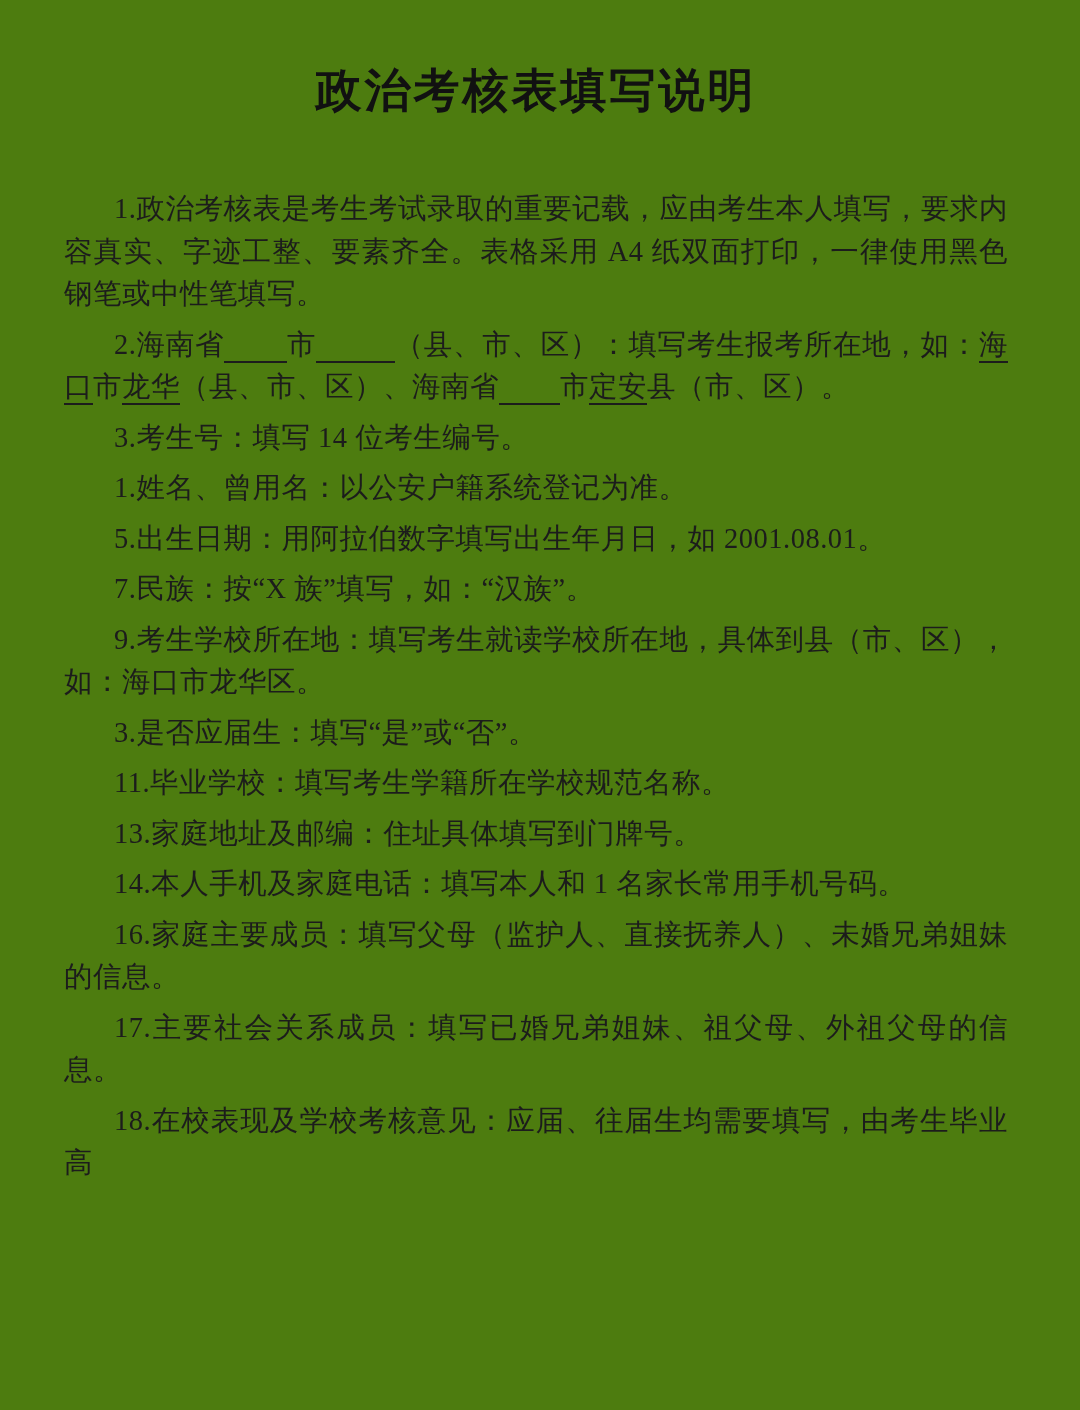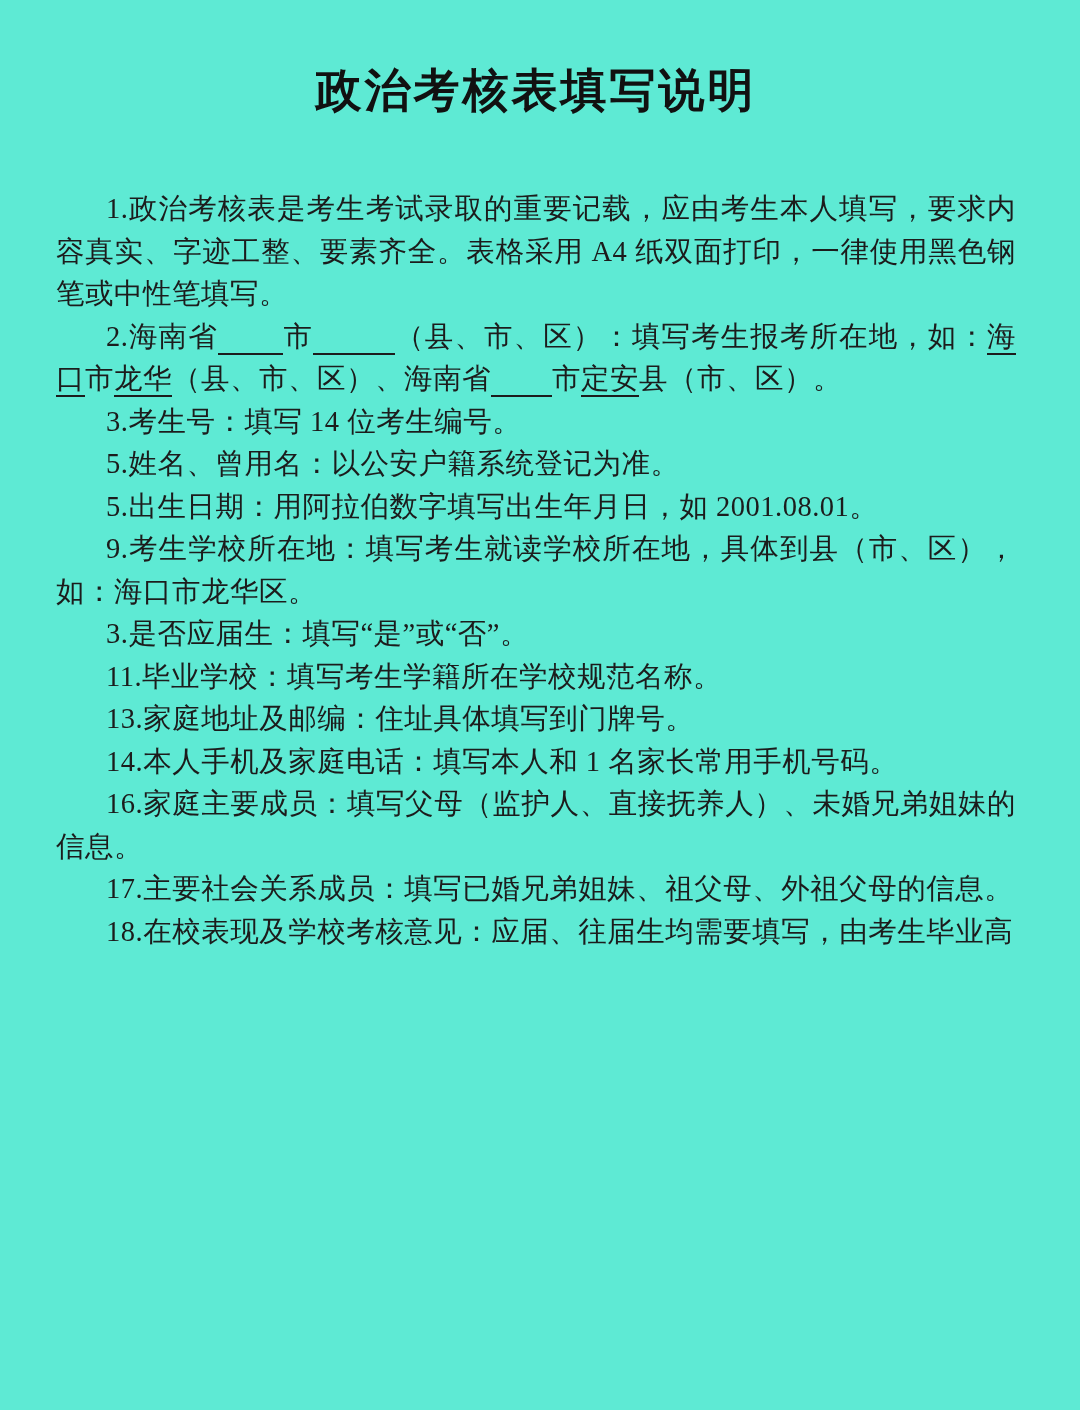--- a/index.html
+++ b/index.html
@@ -6,40 +6,40 @@
   html, body {
     margin: 0;
     padding: 0;
     background: #ffffff;
   }
   .page {
     position: relative;
     width: 1080px;
     height: 1410px;
     margin: 0 auto;
-    background: #5eead4;
+    background: #4d7c0f;
     color: #1c1c1c;
     font-family: "Liberation Serif", "DejaVu Serif", serif;
     padding: 52px 64px 0 56px;
     overflow: hidden;
   }
   .doc-title {
     margin: 8px 0 0 0;
     text-align: center;
     font-size: 46px;
     font-weight: 900;
     letter-spacing: 3px;
     color: #111111;
     font-family: "Liberation Serif", "DejaVu Serif", serif;
   }
   .body-text {
     margin-top: 66px;
   }
   .para {
-    margin: 0;
+    margin: 8px;
     font-size: 28.5px;
     line-height: 42.5px;
     text-align: justify;
     text-indent: 50px;
     letter-spacing: 0.5px;
     word-break: break-all;
   }
   .u {
     border-bottom: 2px solid #1c1c1c;
     padding-bottom: 1px;
@@ -47,22 +47,23 @@
 </style>
 </head>
 <body>
 
 <div class="page">
   <h1 class="doc-title">政治考核表填写说明</h1>
   <div class="body-text">
       <p class="para"><span>1.政治考核表是考生考试录取的重要记载，应由考生本人填写，要求内容真实、字迹工整、要素齐全。表格采用 A4 纸双面打印，一律使用黑色钢笔或中性笔填写。</span></p>
       <p class="para"><span>2.海南省</span><span class="u">&nbsp;&nbsp;&nbsp;&nbsp;&nbsp;&nbsp;&nbsp;&nbsp;</span><span>市</span><span class="u">&nbsp;&nbsp;&nbsp;&nbsp;&nbsp;&nbsp;&nbsp;&nbsp;&nbsp;&nbsp;</span><span>（县、市、区）：填写考生报考所在地，如：</span><span class="u">海口</span><span>市</span><span class="u">龙华</span><span>（县、市、区）、海南省</span><span class="u">&nbsp;&nbsp;&nbsp;&nbsp;&nbsp;&nbsp;&nbsp;&nbsp;</span><span>市</span><span class="u">定安</span><span>县（市、区）。</span></p>
       <p class="para"><span>3.考生号：填写 14 位考生编号。</span></p>
-      <p class="para"><span>5.姓名、曾用名：以公安户籍系统登记为准。</span></p>
+      <p class="para"><span>1.姓名、曾用名：以公安户籍系统登记为准。</span></p>
       <p class="para"><span>5.出生日期：用阿拉伯数字填写出生年月日，如 2001.08.01。</span></p>
+      <p class="para"><span>7.民族：按“X 族”填写，如：“汉族”。</span></p>
       <p class="para"><span>9.考生学校所在地：填写考生就读学校所在地，具体到县（市、区），如：海口市龙华区。</span></p>
       <p class="para"><span>3.是否应届生：填写“是”或“否”。</span></p>
       <p class="para"><span>11.毕业学校：填写考生学籍所在学校规范名称。</span></p>
       <p class="para"><span>13.家庭地址及邮编：住址具体填写到门牌号。</span></p>
       <p class="para"><span>14.本人手机及家庭电话：填写本人和 1 名家长常用手机号码。</span></p>
       <p class="para"><span>16.家庭主要成员：填写父母（监护人、直接抚养人）、未婚兄弟姐妹的信息。</span></p>
       <p class="para"><span>17.主要社会关系成员：填写已婚兄弟姐妹、祖父母、外祖父母的信息。</span></p>
       <p class="para"><span>18.在校表现及学校考核意见：应届、往届生均需要填写，由考生毕业高</span></p>
     </div>
 </div>

